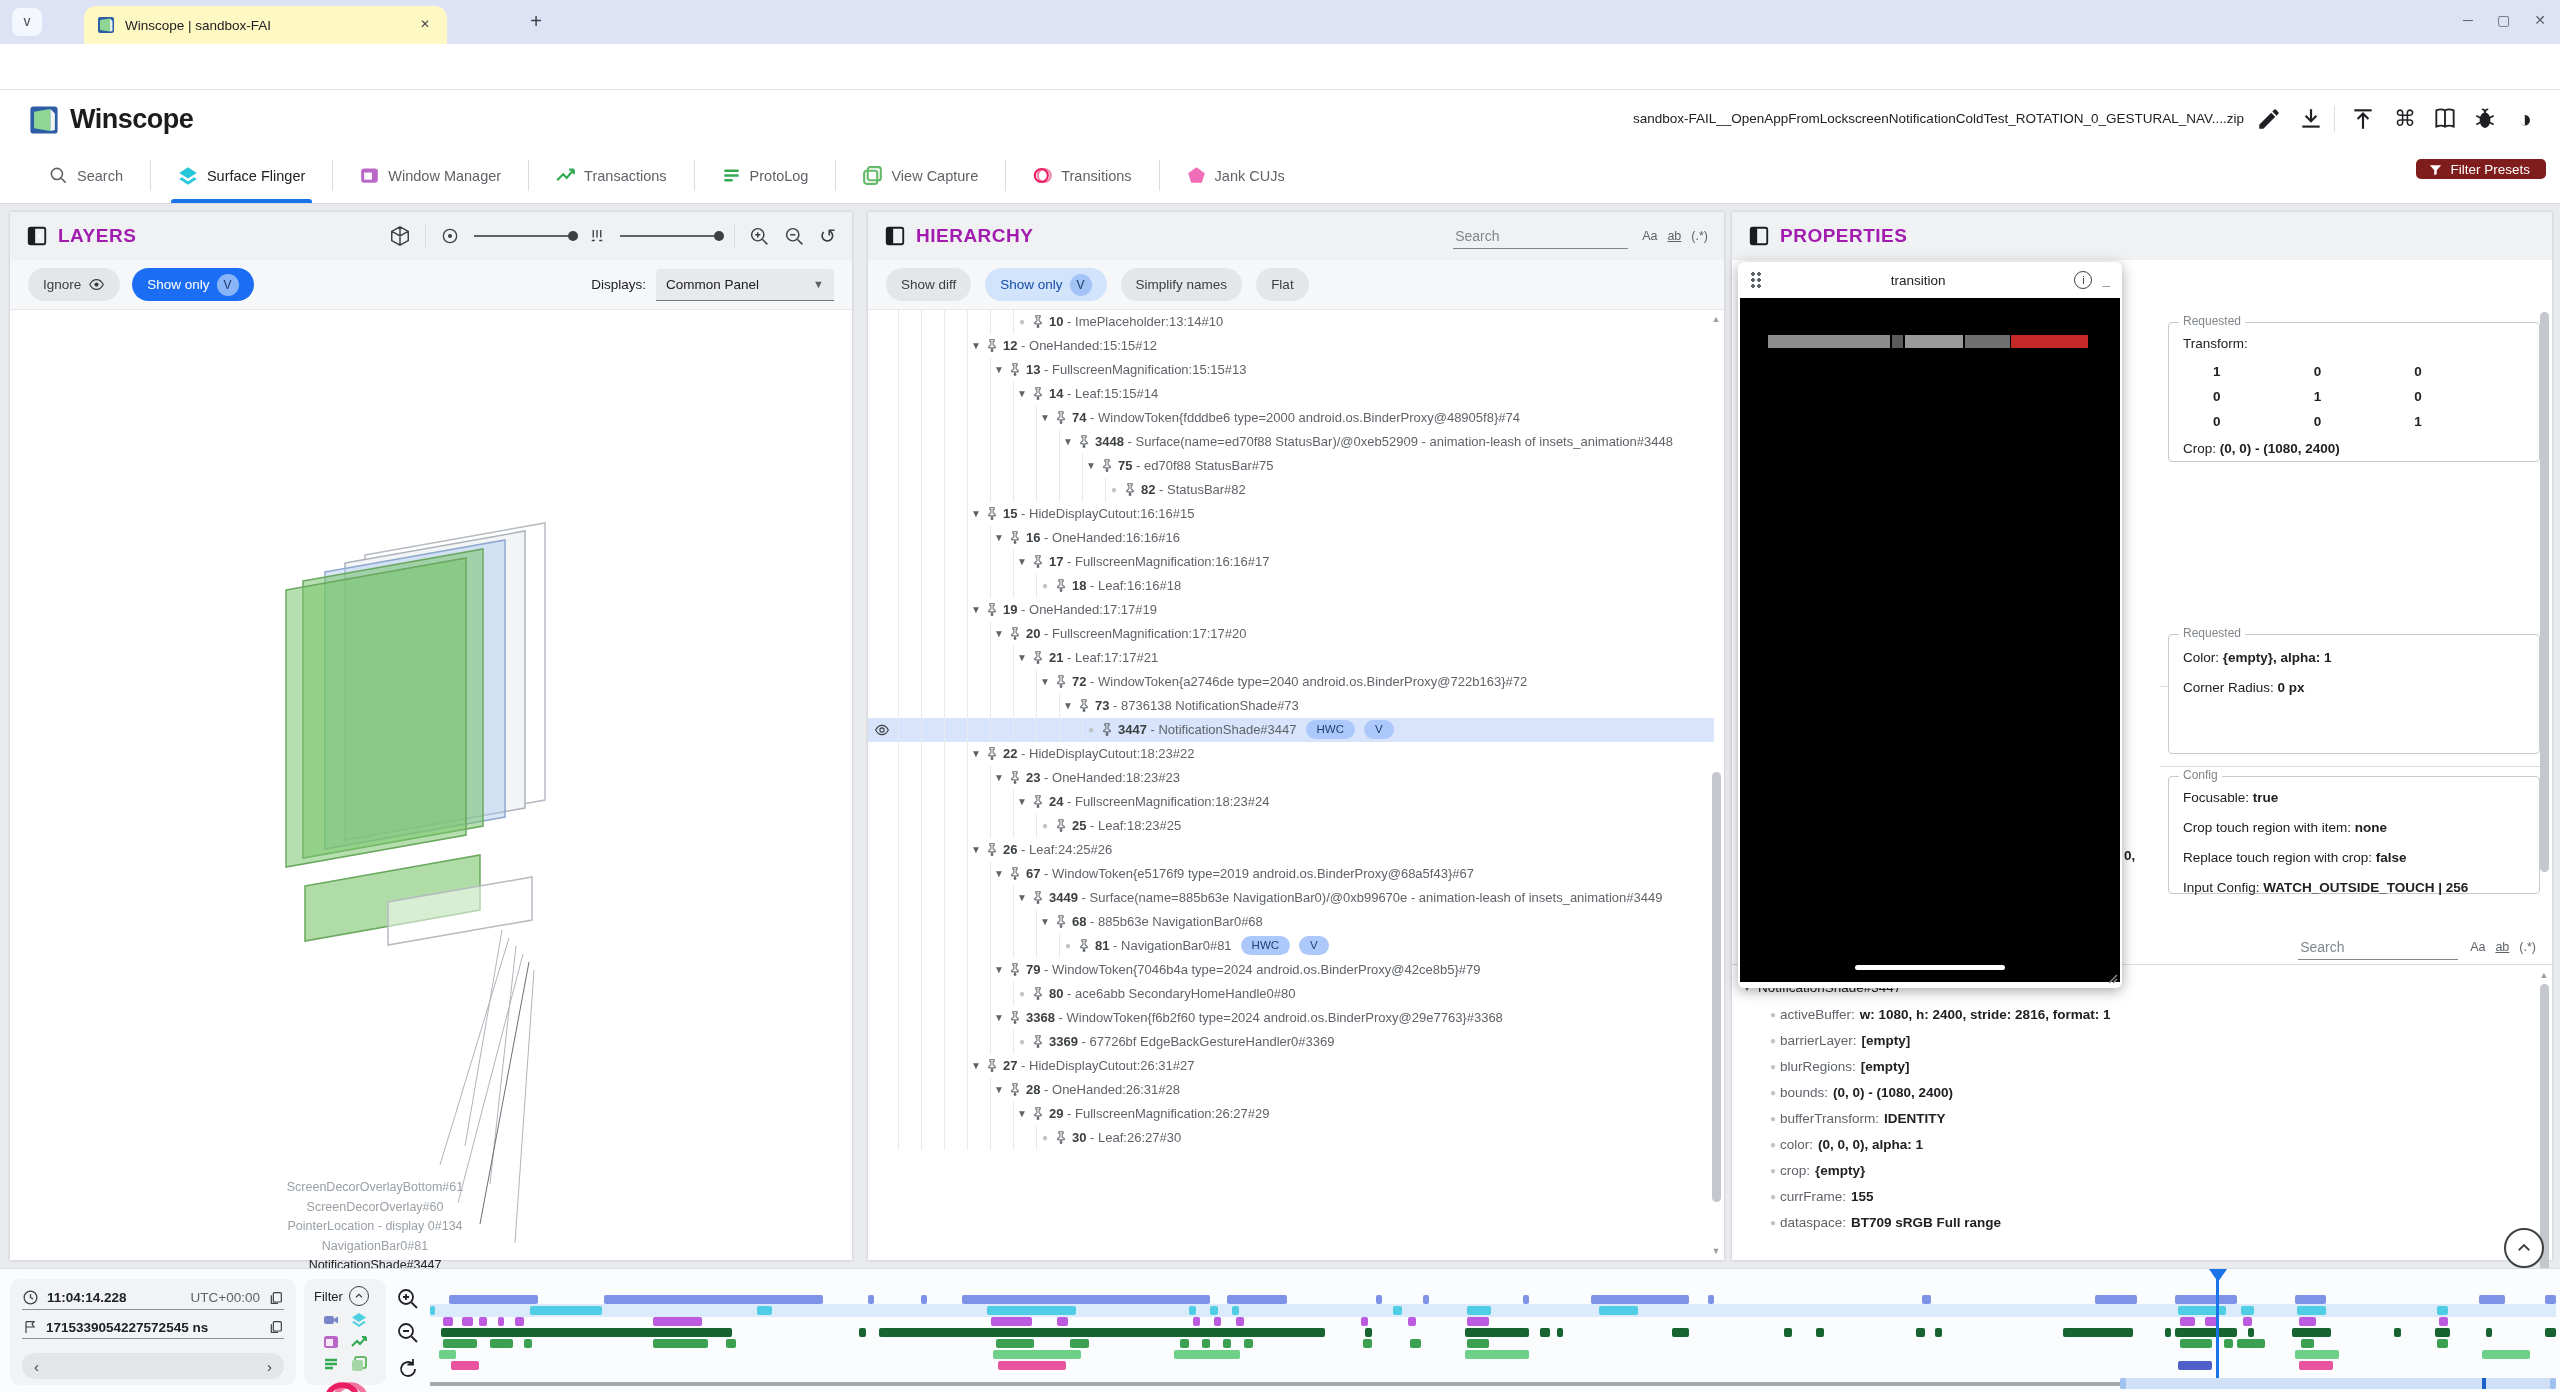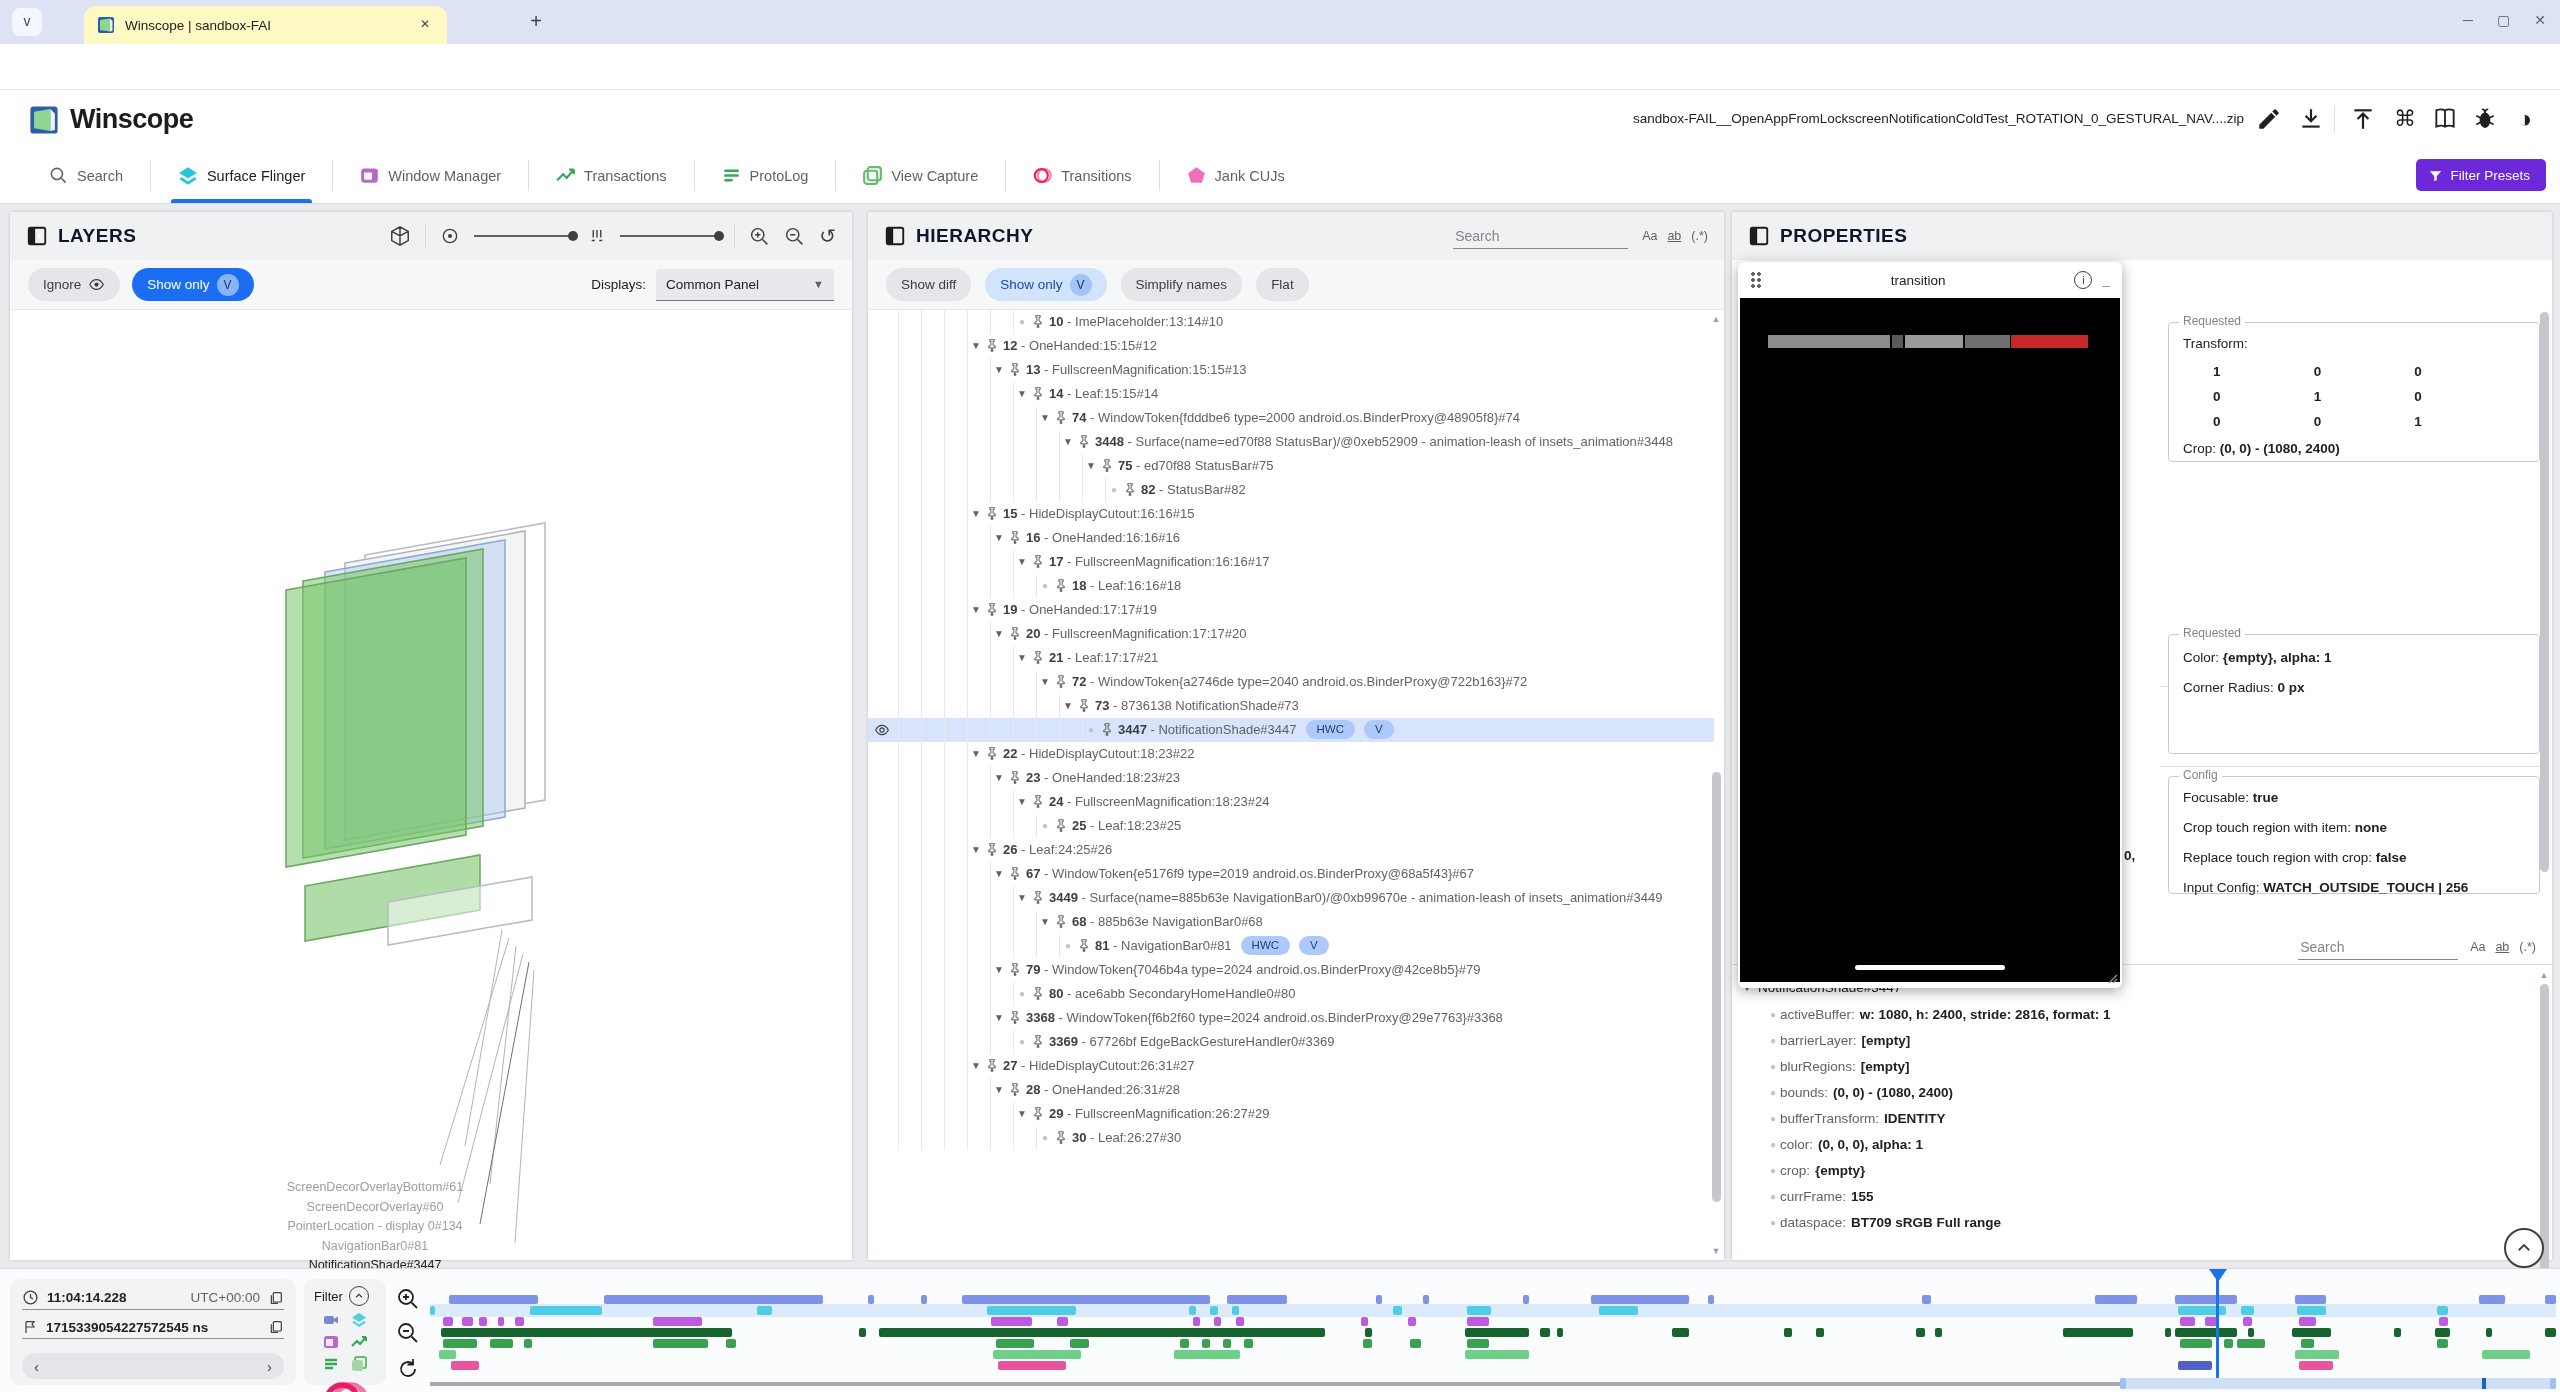--- a/index.html
+++ b/index.html
@@ -30,26 +30,26 @@
   .hdr-ico { position:absolute; top:16px; width:26px; height:26px; color:#1f2023; font-size:20px; text-align:center; line-height:26px; }
   .hdr-divider { position:absolute; top:16px; width:1px; height:26px; background:#dadce0; }
 
   
   .navrow { position:absolute; left:0; top:148px; width:2560px; height:56px; background:#ffffff; border-bottom:1px solid #dadce0; }
   .navtabs { position:absolute; left:22px; top:0; height:55px; display:flex; align-items:stretch; }
   .navtab { position:relative; display:flex; align-items:center; gap:9px; padding:0 27px; font-size:14.5px; color:#5f6368; }
   .navtab.active { color:#202124; }
   .navtab.active::after { content:""; position:absolute; left:20px; right:20px; bottom:0; height:4px; background:#1a73e8; border-radius:3px 3px 0 0; }
   .navdiv { width:1px; background:#dadce0; margin:12px 0; }
-  .filter-presets { position:absolute; right:14px; top:11px; height:32px; background:#6d28d9; color:#fff; font-size:13.5px; border:none; border-radius:5px; padding:0 16px 0 12px; display:flex; align-items:center; gap:7px; }
+  .filter-presets { position:absolute; right:14px; top:11px; height:20px; background:#7f1d1d; color:#fff; font-size:13.5px; border:none; border-radius:5px; padding:0 16px 0 12px; display:flex; align-items:center; gap:7px; }
 
   
   .panel { position:absolute; background:#ffffff; box-shadow:0 0 3px rgba(0,0,0,.18); }
   .panel-head { position:absolute; left:0; top:0; right:0; height:48px; background:#f0f1f3; display:flex; align-items:center; padding:0 16px; }
-  .panel-title { font-size:19px; font-weight:bold; letter-spacing:.5px; color:#0f172a; margin-left:10px; }
+  .panel-title { font-size:19px; font-weight:bold; letter-spacing:.5px; color:#a21caf; margin-left:10px; }
   .subbar { position:absolute; left:0; top:48px; right:0; height:50px; background:#f6f7f8; display:flex; align-items:center; padding:0 18px; border-bottom:1px solid #e4e6e8; }
   .chip { height:33px; border:none; border-radius:17px; background:#e4e6e9; color:#3c4043; font-size:13.5px; padding:0 15px; display:flex; align-items:center; gap:7px; font-family:inherit; }
   .chip .vbadge { width:22px; height:22px; border-radius:50%; background:#8ab4f8; color:#1b3a6b; font-size:12px; display:flex; align-items:center; justify-content:center; }
   .chip.blue { background:#1b6ef3; color:#fff; }
   .chip.lightblue { background:#d2e3fc; color:#174ea6; }
   .chip.lightblue .vbadge { background:#a3c3f7; }
   .srch { border:none; outline:none; background:transparent; border-bottom:1px solid #80868b; font-size:14px; color:#202124; padding:4px 2px; font-family:inherit; }
   .srch::placeholder { color:#80868b; }
   .match-icons { font-size:12.5px; color:#5f6368; display:flex; gap:10px; align-items:center; }
 

